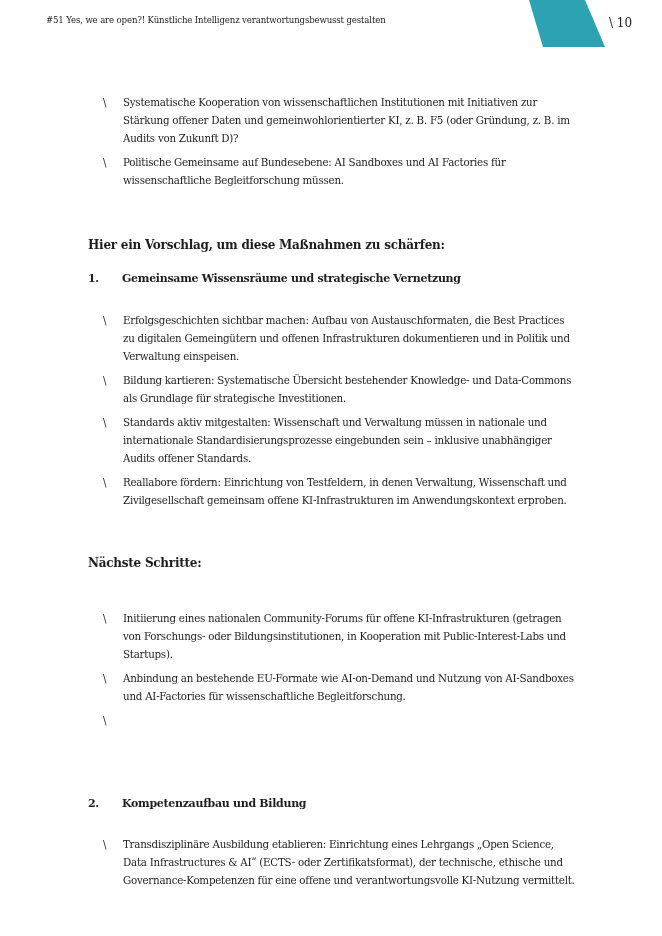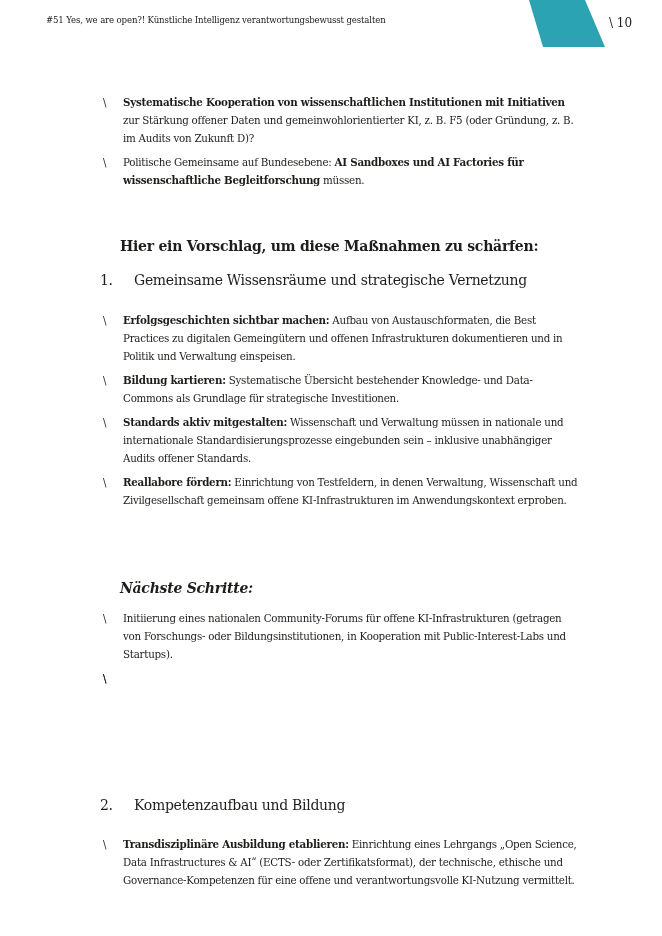--- a/index.html
+++ b/index.html
@@ -16,23 +16,23 @@
       position: absolute; left: 528px; top: 0; width: 78px; height: 48px;
     }
     .page-num {
       position: absolute; left: 609px; top: 16px; font-size: 12px; color: #222;
       font-family: "DejaVu Serif", serif;
     }
     .content { position: absolute; left: 0; top: 0; width: 662px; }
     ul.bullets { list-style: none; margin: 0; padding: 0; position: absolute; left: 103px; width: 475px; }
     ul.bullets li { position: relative; padding-left: 20px; font-size: 10.3px; line-height: 18px; margin-bottom: 6px; letter-spacing: -0.25px; }
     ul.bullets li .mark { position: absolute; left: 0; top: 0; }
-    b, .bold { font-weight: bold; }
-    .lead { position: absolute; left: 88px; font-size: 14px; font-weight: bold; letter-spacing: -0.25px; margin-left: 32px; }
-    .h2 { position: absolute; left: 100px; font-size: 14px; font-weight: normal; letter-spacing: -0.3px; }
+    b, .bold { font-weight: normal; }
+    .lead { position: absolute; left: 88px; font-size: 12px; font-weight: bold; letter-spacing: -0.25px; }
+    .h2 { position: absolute; left: 88px; font-size: 11px; font-weight: bold; letter-spacing: -0.3px; }
     .h2 .num { display: inline-block; width: 34px; }
   </style>
 </head>
 <body>
 
 <div>
   <div class="header-title">#51 Yes, we are open?! Künstliche Intelligenz verantwortungsbewusst gestalten</div>
   <svg class="teal-shape" viewBox="0 0 78 48">
     <polygon points="1,0 57,0 77,47 15,47" fill="#2ba3b3"></polygon>
   </svg>
@@ -70,29 +70,30 @@
     <li>
       <span class="mark">\</span>
       <b>Standards aktiv mitgestalten:</b><span> Wissenschaft und Verwaltung müssen in nationale und internationale Standardisierungsprozesse eingebunden sein – inklusive unabhängiger Audits offener Standards.</span>
     </li>
     <li>
       <span class="mark">\</span>
       <b>Reallabore fördern:</b><span> Einrichtung von Testfeldern, in denen Verwaltung, Wissenschaft und Zivilgesellschaft gemeinsam offene KI-Infrastrukturen im Anwendungskontext erproben.</span>
     </li>
   </ul>
 
-  <div class="lead" style="top:580px;font-style:italic;">Nächste Schritte:</div>
+  <div class="lead" style="top:556px;">Nächste Schritte:</div>
 
   <ul class="bullets" style="top:609px;">
     <li>
       <span class="mark">\</span>
       <span>Initiierung eines nationalen Community-Forums für offene KI-Infrastrukturen (getragen von Forschungs- oder Bildungsinstitutionen, in Kooperation mit Public-Interest-Labs und Startups).</span>
     </li>
     <li>
       <span class="mark">\</span>
+      <span>Anbindung an bestehende EU-Formate wie AI-on-Demand und Nutzung von AI-Sandboxes und AI-Factories für wissenschaftliche Begleitforschung.</span>
     </li>
     <li>
       <span class="mark">\</span>
     </li>
   </ul>
 
   <div class="h2" style="top:797px;">
     <span class="num">2.</span><span>Kompetenzaufbau und Bildung</span>
   </div>
 

